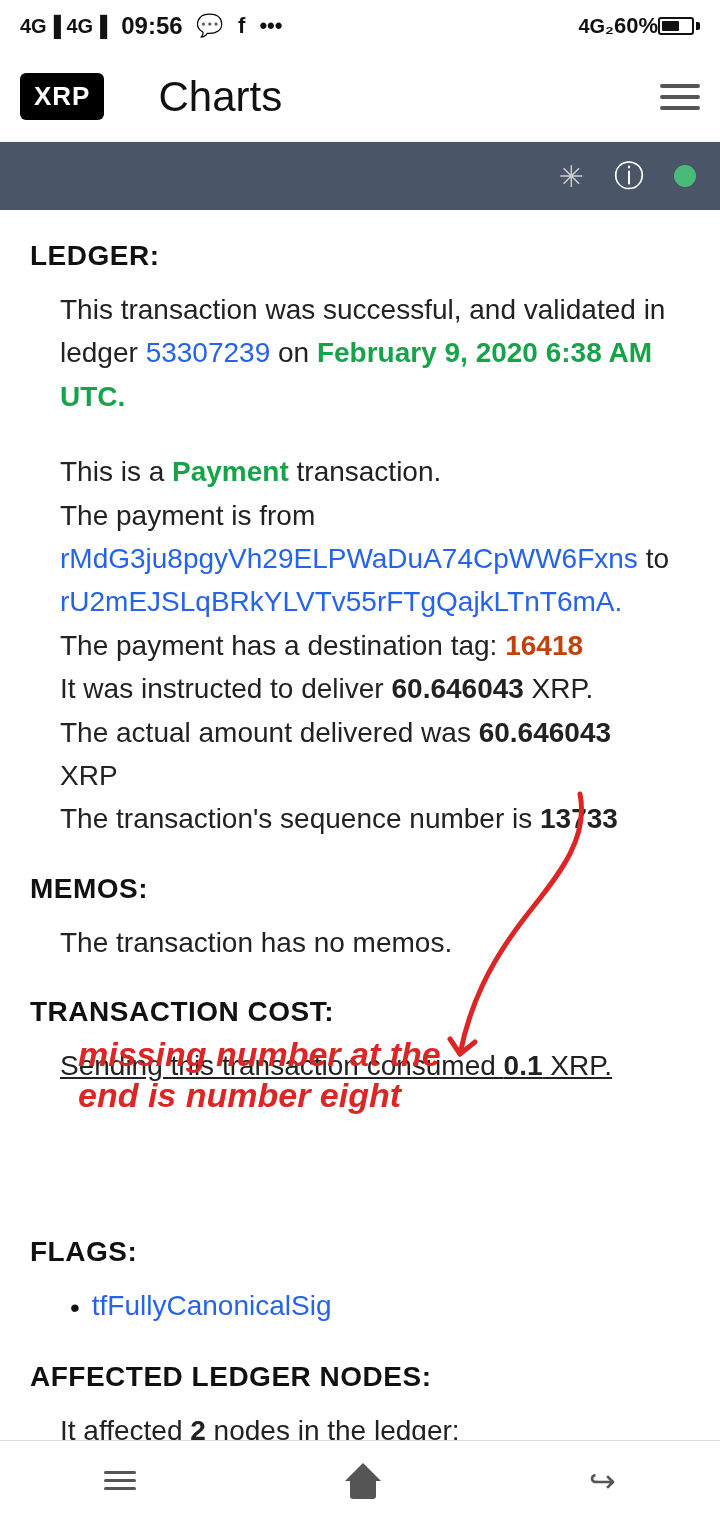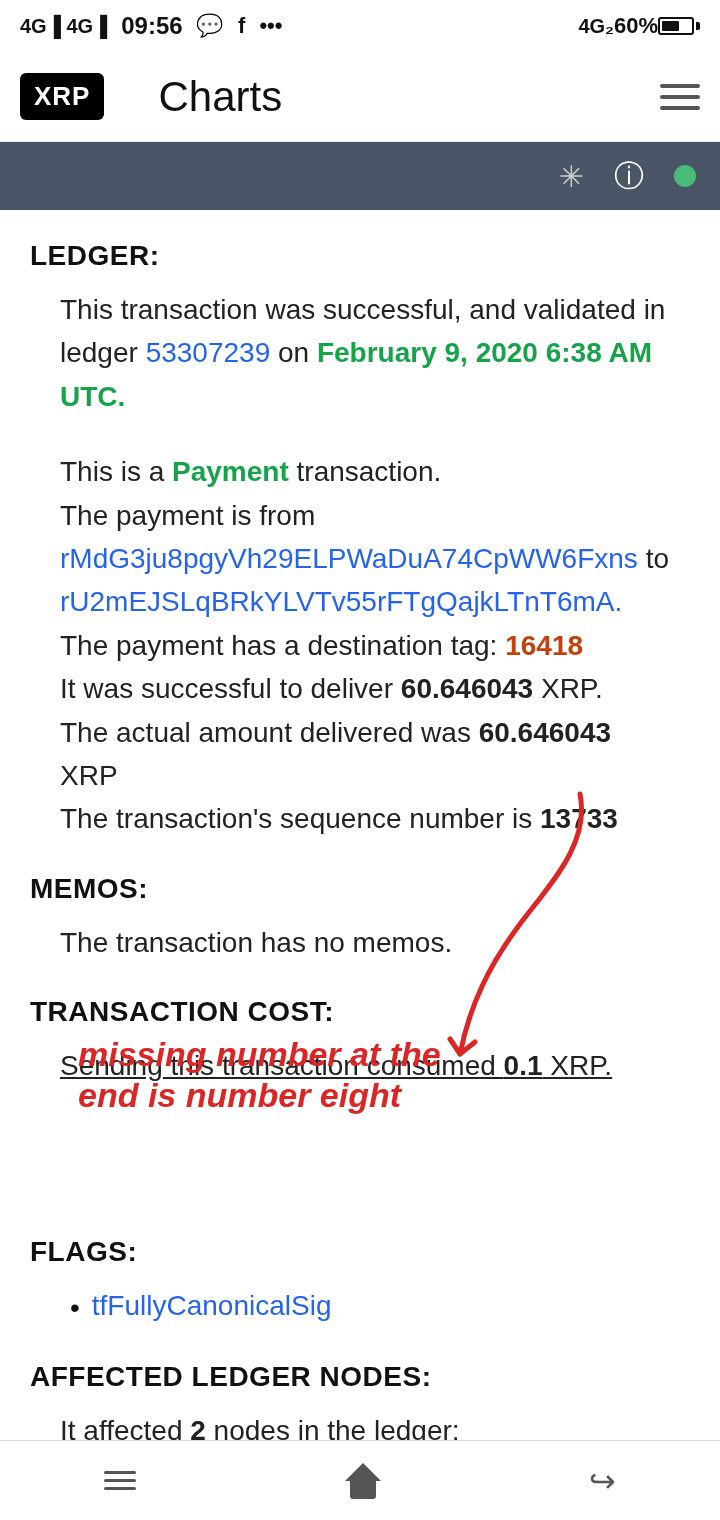--- a/index.html
+++ b/index.html
@@ -330,21 +330,21 @@
         <a class="link-blue">rMdG3ju8pgyVh29ELPWaDuA74CpWW6Fxns</a>
         <span>to</span>
       </div>
       <div>
         <a class="link-blue">rU2mEJSLqBRkYLVTv55rFTgQajkLTnT6mA.</a>
       </div>
       <div>
         <span>The payment has a destination tag: </span><span class="text-orange">16418</span>
       </div>
       <div>
-        <span>It was successful to deliver </span><span class="text-bold">60.646043</span><span> XRP.</span>
+        <span>It was instructed to deliver </span><span class="text-bold">60.646043</span><span> XRP.</span>
       </div>
       <div>
         <span>The actual amount delivered was </span><span class="text-bold">60.646043</span>
       </div>
       <div>XRP</div>
       <div>
         <span>The transaction's sequence number is </span><span class="text-bold">13733</span>
       </div>
     </div>
 

